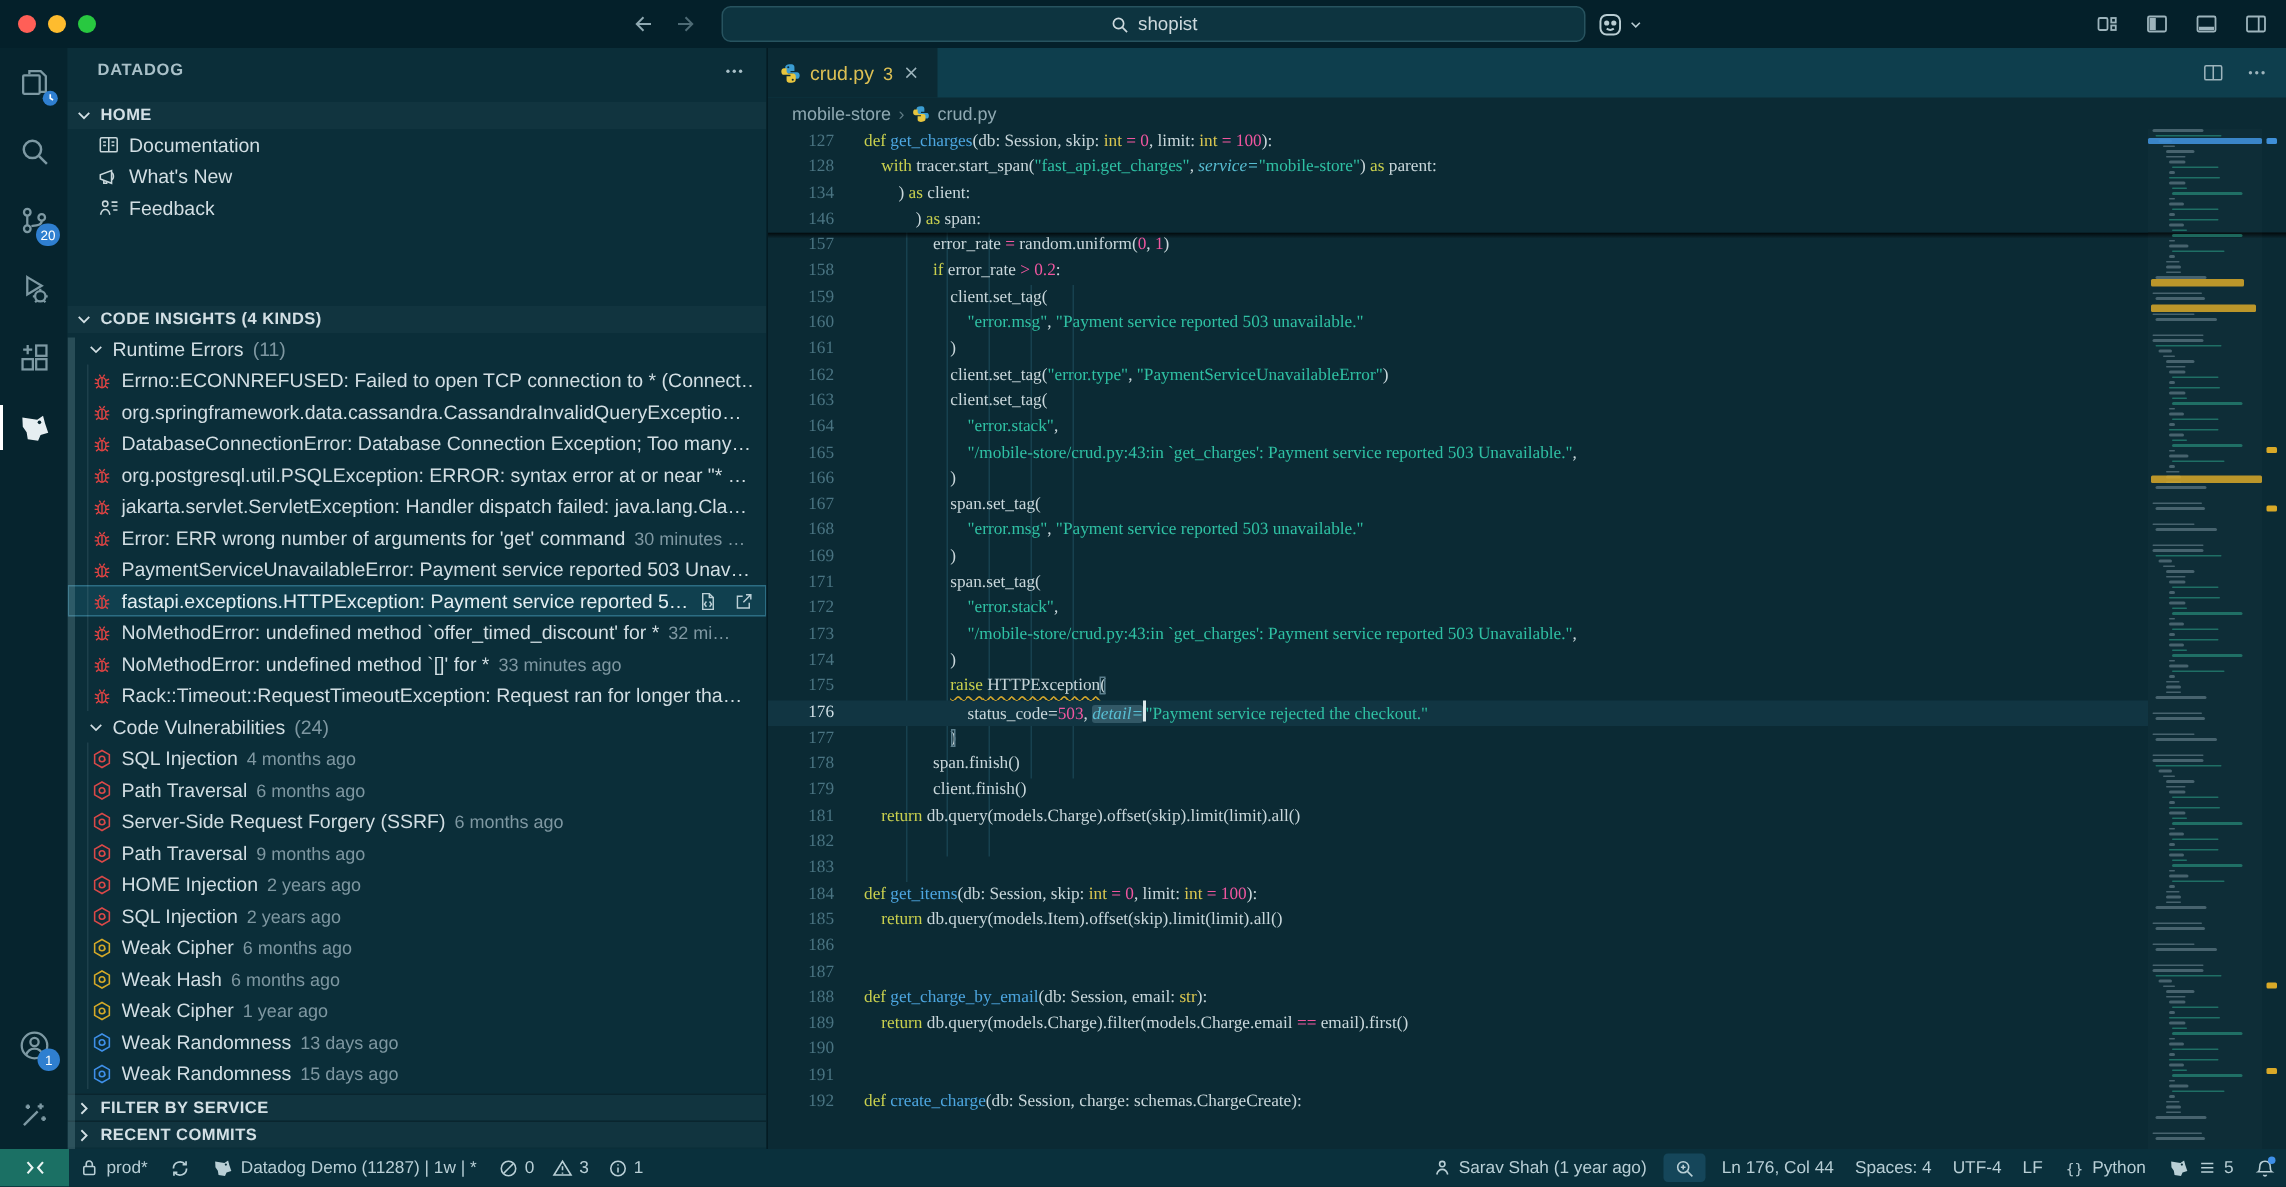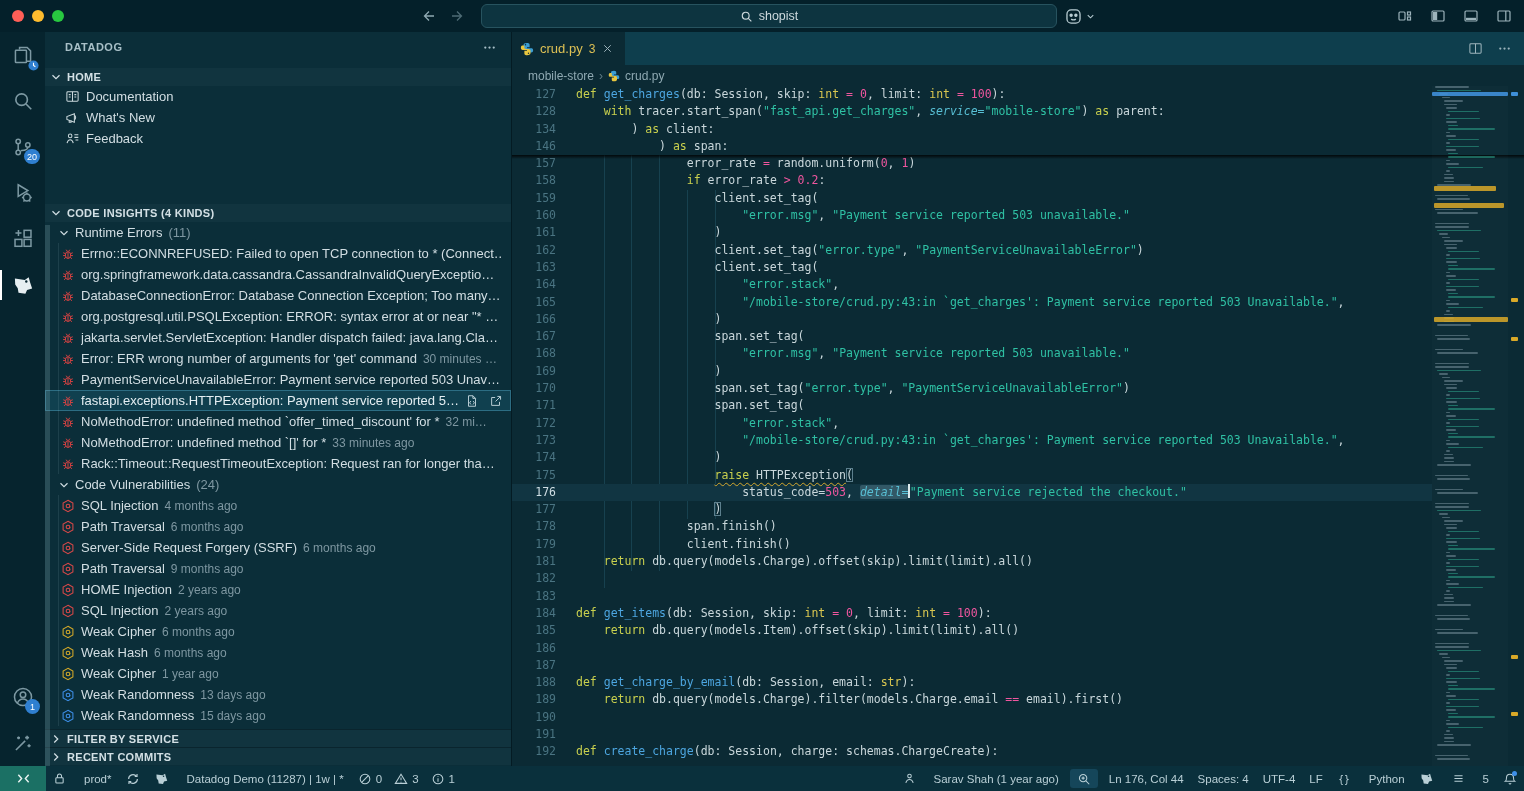--- a/index.html
+++ b/index.html
@@ -51,21 +51,21 @@
   .tabbar { position:absolute; left:0; top:0; width:100%; height:33px; background:#0e3e4d; display:flex; align-items:stretch; }
   .tab { width:113px; background:#0b2a34; display:flex; align-items:center; gap:6px; padding:0 8px; font-size:13px; cursor:pointer; }
   .tab .tab-label { color:#ddc054; }
   .tab .tab-badge { color:#ddc054; font-size:12px; }
   .tab .icon { color:#9db4bc; }
   .tab-actions { margin-left:auto; display:flex; align-items:center; gap:14px; padding-right:12px; color:#9db4bc; }
   .breadcrumb { position:absolute; left:0; top:33px; width:100%; height:21px; display:flex; align-items:center; gap:5px; padding-left:16px; font-size:12px; color:#8fa9b2; }
   .crumb { cursor:pointer; } .crumb-sep { color:#5f7b85; }
 
   .code-area { position:absolute; left:0; top:54px; width:100%; height:680px; overflow:hidden; font-family:"DejaVu Sans Mono", monospace; font-size:11.5px; }
-  .code-line { height:17.3px; line-height:17.3px; white-space:pre; display:flex; width:calc(100% - 92px); }
+  .code-line { height:17.3px; line-height:17.3px; white-space:pre; display:flex; width:calc(100% - 92px);font-family:Liberation Serif, serif; }
   .gutter { width:44px; text-align:right; color:#4a7482; flex:none; user-select:none; }
   .gutter.cur { color:#cfdee4; }
   .ltext { padding-left:20px; }
   .code-line.current { background:#113542; }
   .sticky-shadow { position:absolute; left:0; top:69px; width:100%; height:4px; background:linear-gradient(#000c, #0000); pointer-events:none; }
   #sticky { position:absolute; left:0; top:0; width:calc(100% - 92px); background:#0b2a34; z-index:2; }
   #code-lines { position:absolute; left:0; top:69.2px; width:100%; }
   .guide { position:absolute; width:1px; background:#17414f; z-index:0; }
   .w{color:#c9d7db}.k{color:#c9d04e}.f{color:#4da6e0}.t{color:#d9c650}.n{color:#f0569f}.s{color:#2fc1a4}
   .a{color:#58bfd4; font-style:italic}
@@ -76,21 +76,21 @@
   @keyframes blink{50%{opacity:0}}
 
   .minimap { position:absolute; right:16px; top:0; width:76px; height:680px; background:rgba(255,255,255,.015); z-index:3; }
   .mm-bar { position:absolute; height:1.6px; border-radius:1px; }
   .mm-overlay { position:absolute; border-radius:1px; }
   .ruler { position:absolute; right:0; top:0; width:16px; height:680px; z-index:3; }
   .ruler-mark { position:absolute; left:3px; width:7px; height:4px; border-radius:1px; }
 
   
   #statusbar { position:absolute; left:0; top:766px; width:1524px; height:25px; background:#0a303c; display:flex; align-items:center; font-size:11.5px; color:#b9cfd6; }
-  .st-item { display:flex; align-items:center; gap:18px; padding:0 7px; height:100%; cursor:pointer; white-space:nowrap; }
+  .st-item { display:flex; align-items:center; gap:5px; padding:0 7px; height:100%; cursor:pointer; white-space:nowrap; }
   .st-item.remote { background:#1b7064; color:#eaf4f2; width:46px; justify-content:center; }
   .st-item.boxed { background:#15465a; border-radius:3px; height:19px; margin:0 4px; }
   .st-parts { display:flex; align-items:center; gap:4px; }
   .st-parts .icon { margin-left:8px; }
   .st-parts .icon:first-child { margin-left:0; }
   #sb-left { display:flex; align-items:center; height:100%; }
   #sb-right { display:flex; align-items:center; height:100%; margin-left:auto; }
   .bell-dot { position:absolute; width:5px; height:5px; border-radius:50%; background:#3e8fe8; margin-left:9px; margin-top:-10px; }
   .st-item { position:relative; }
 </style>
@@ -744,21 +744,20 @@
         <div class="code-line"><span class="gutter">160</span><span class="ltext"><span class="w">                        </span><span class="s">"error.msg"</span><span class="w">, </span><span class="s">"Payment service reported 503 unavailable."</span></span></div>
         <div class="code-line"><span class="gutter">161</span><span class="ltext"><span class="w">                    )</span></span></div>
         <div class="code-line"><span class="gutter">162</span><span class="ltext"><span class="w">                    client.set_tag(</span><span class="s">"error.type"</span><span class="w">, </span><span class="s">"PaymentServiceUnavailableError"</span><span class="w">)</span></span></div>
         <div class="code-line"><span class="gutter">163</span><span class="ltext"><span class="w">                    client.set_tag(</span></span></div>
         <div class="code-line"><span class="gutter">164</span><span class="ltext"><span class="w">                        </span><span class="s">"error.stack"</span><span class="w">,</span></span></div>
         <div class="code-line"><span class="gutter">165</span><span class="ltext"><span class="w">                        </span><span class="s">"/mobile-store/crud.py:43:in `get_charges': Payment service reported 503 Unavailable."</span><span class="w">,</span></span></div>
         <div class="code-line"><span class="gutter">166</span><span class="ltext"><span class="w">                    )</span></span></div>
         <div class="code-line"><span class="gutter">167</span><span class="ltext"><span class="w">                    span.set_tag(</span></span></div>
         <div class="code-line"><span class="gutter">168</span><span class="ltext"><span class="w">                        </span><span class="s">"error.msg"</span><span class="w">, </span><span class="s">"Payment service reported 503 unavailable."</span></span></div>
         <div class="code-line"><span class="gutter">169</span><span class="ltext"><span class="w">                    )</span></span></div>
-        <div class="code-line"><span class="gutter">170</span><span class="ltext"><span class="w">                    span.set_tag(</span><span class="s">"error.type"</span><span class="w">, </span><span class="s">"PaymentServiceUnavailableError"</span><span class="w">)</span></span></div>
         <div class="code-line"><span class="gutter">171</span><span class="ltext"><span class="w">                    span.set_tag(</span></span></div>
         <div class="code-line"><span class="gutter">172</span><span class="ltext"><span class="w">                        </span><span class="s">"error.stack"</span><span class="w">,</span></span></div>
         <div class="code-line"><span class="gutter">173</span><span class="ltext"><span class="w">                        </span><span class="s">"/mobile-store/crud.py:43:in `get_charges': Payment service reported 503 Unavailable."</span><span class="w">,</span></span></div>
         <div class="code-line"><span class="gutter">174</span><span class="ltext"><span class="w">                    )</span></span></div>
         <div class="code-line"><span class="gutter">175</span><span class="ltext"><span class="w">                    </span><span class="k sq">raise</span><span class="w sq"> HTTPException</span><span class="w bm">(</span></span></div>
         <div class="code-line current"><span class="gutter cur">176</span><span class="ltext"><span class="w">                        status_code=</span><span class="n">503</span><span class="w">, </span><span class="a hl">detail=</span><span class="caret"></span><span class="s">"Payment service rejected the checkout."</span></span></div>
         <div class="code-line"><span class="gutter">177</span><span class="ltext"><span class="w">                    </span><span class="w bm">)</span></span></div>
         <div class="code-line"><span class="gutter">178</span><span class="ltext"><span class="w">                span.finish()</span></span></div>
         <div class="code-line"><span class="gutter">179</span><span class="ltext"><span class="w">                client.finish()</span></span></div>
         <div class="code-line"><span class="gutter">181</span><span class="ltext"><span class="w">    </span><span class="k">return</span><span class="w"> db.query(models.Charge).offset(skip).limit(limit).all()</span></span></div>

